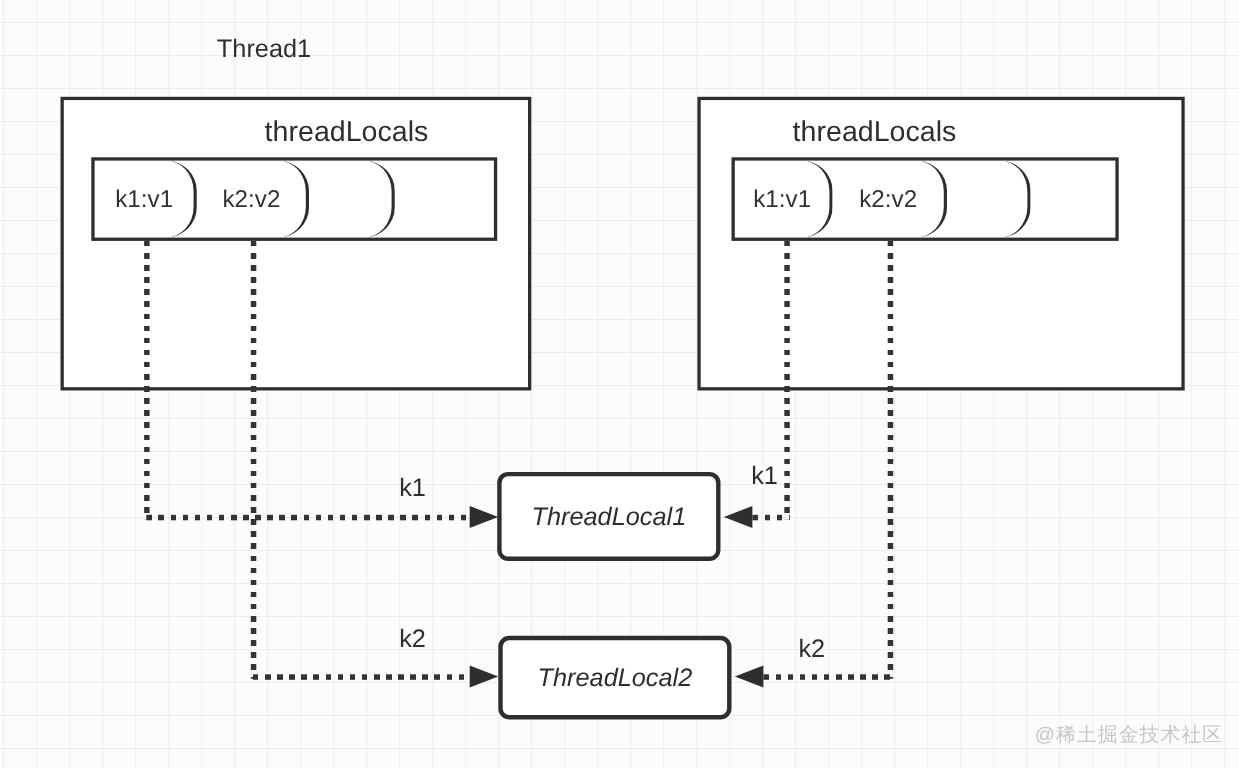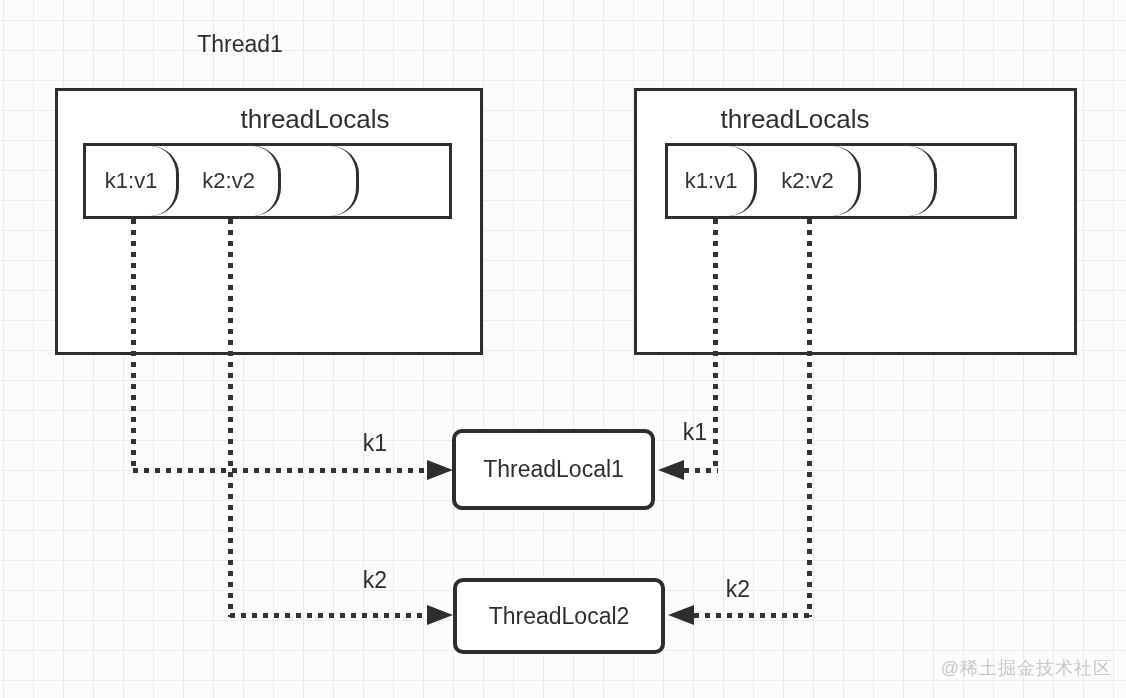--- a/index.html
+++ b/index.html
@@ -84,20 +84,21 @@
     border: 4px solid #2e2e2e;
     border-radius: 10px;
     background: #ffffff;
     box-sizing: border-box;
     display: flex;
     align-items: center;
     justify-content: center;
     font-size: 23px;
     color: #2e2e2e;
     z-index: 3;
+    font-style: italic;
   }
   #threadlocal1-box { left: 452px; top: 429px; width: 203px; height: 81px; }
   #threadlocal2-box { left: 453px; top: 578px; width: 212px; height: 76px; }
 
   
   .vdot {
     position: absolute;
     width: 5px;
     background-image: repeating-linear-gradient(
       to bottom, #333333 0px, #333333 5px, transparent 5px, transparent 11px);

